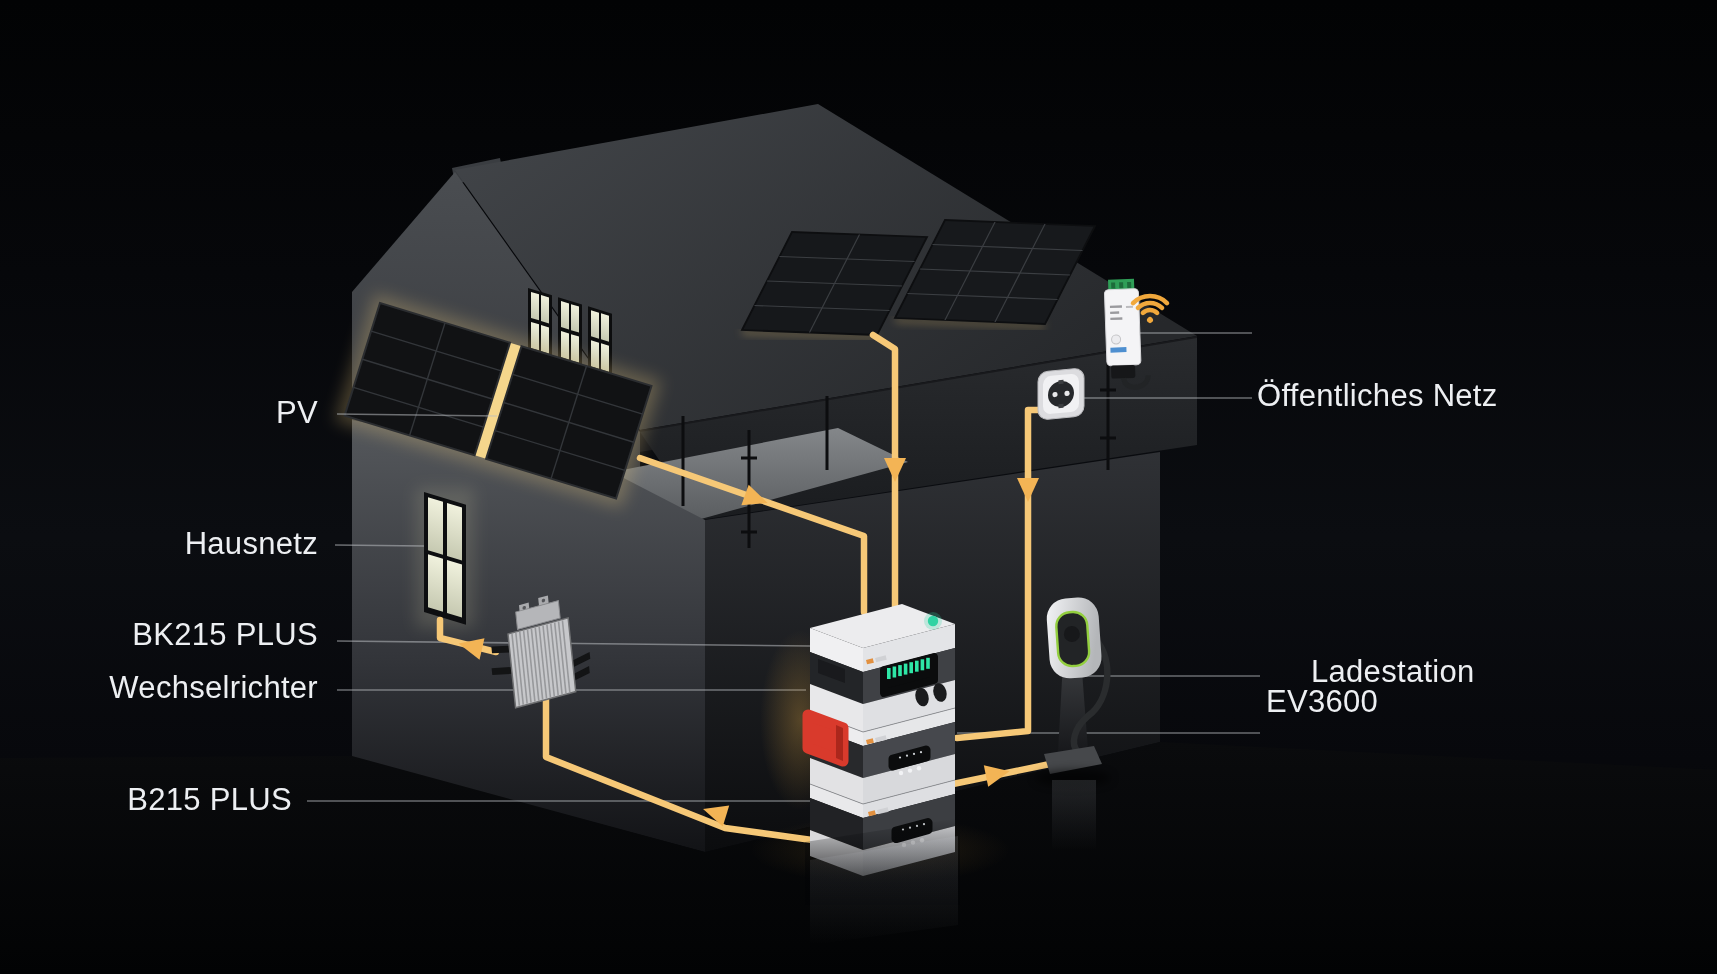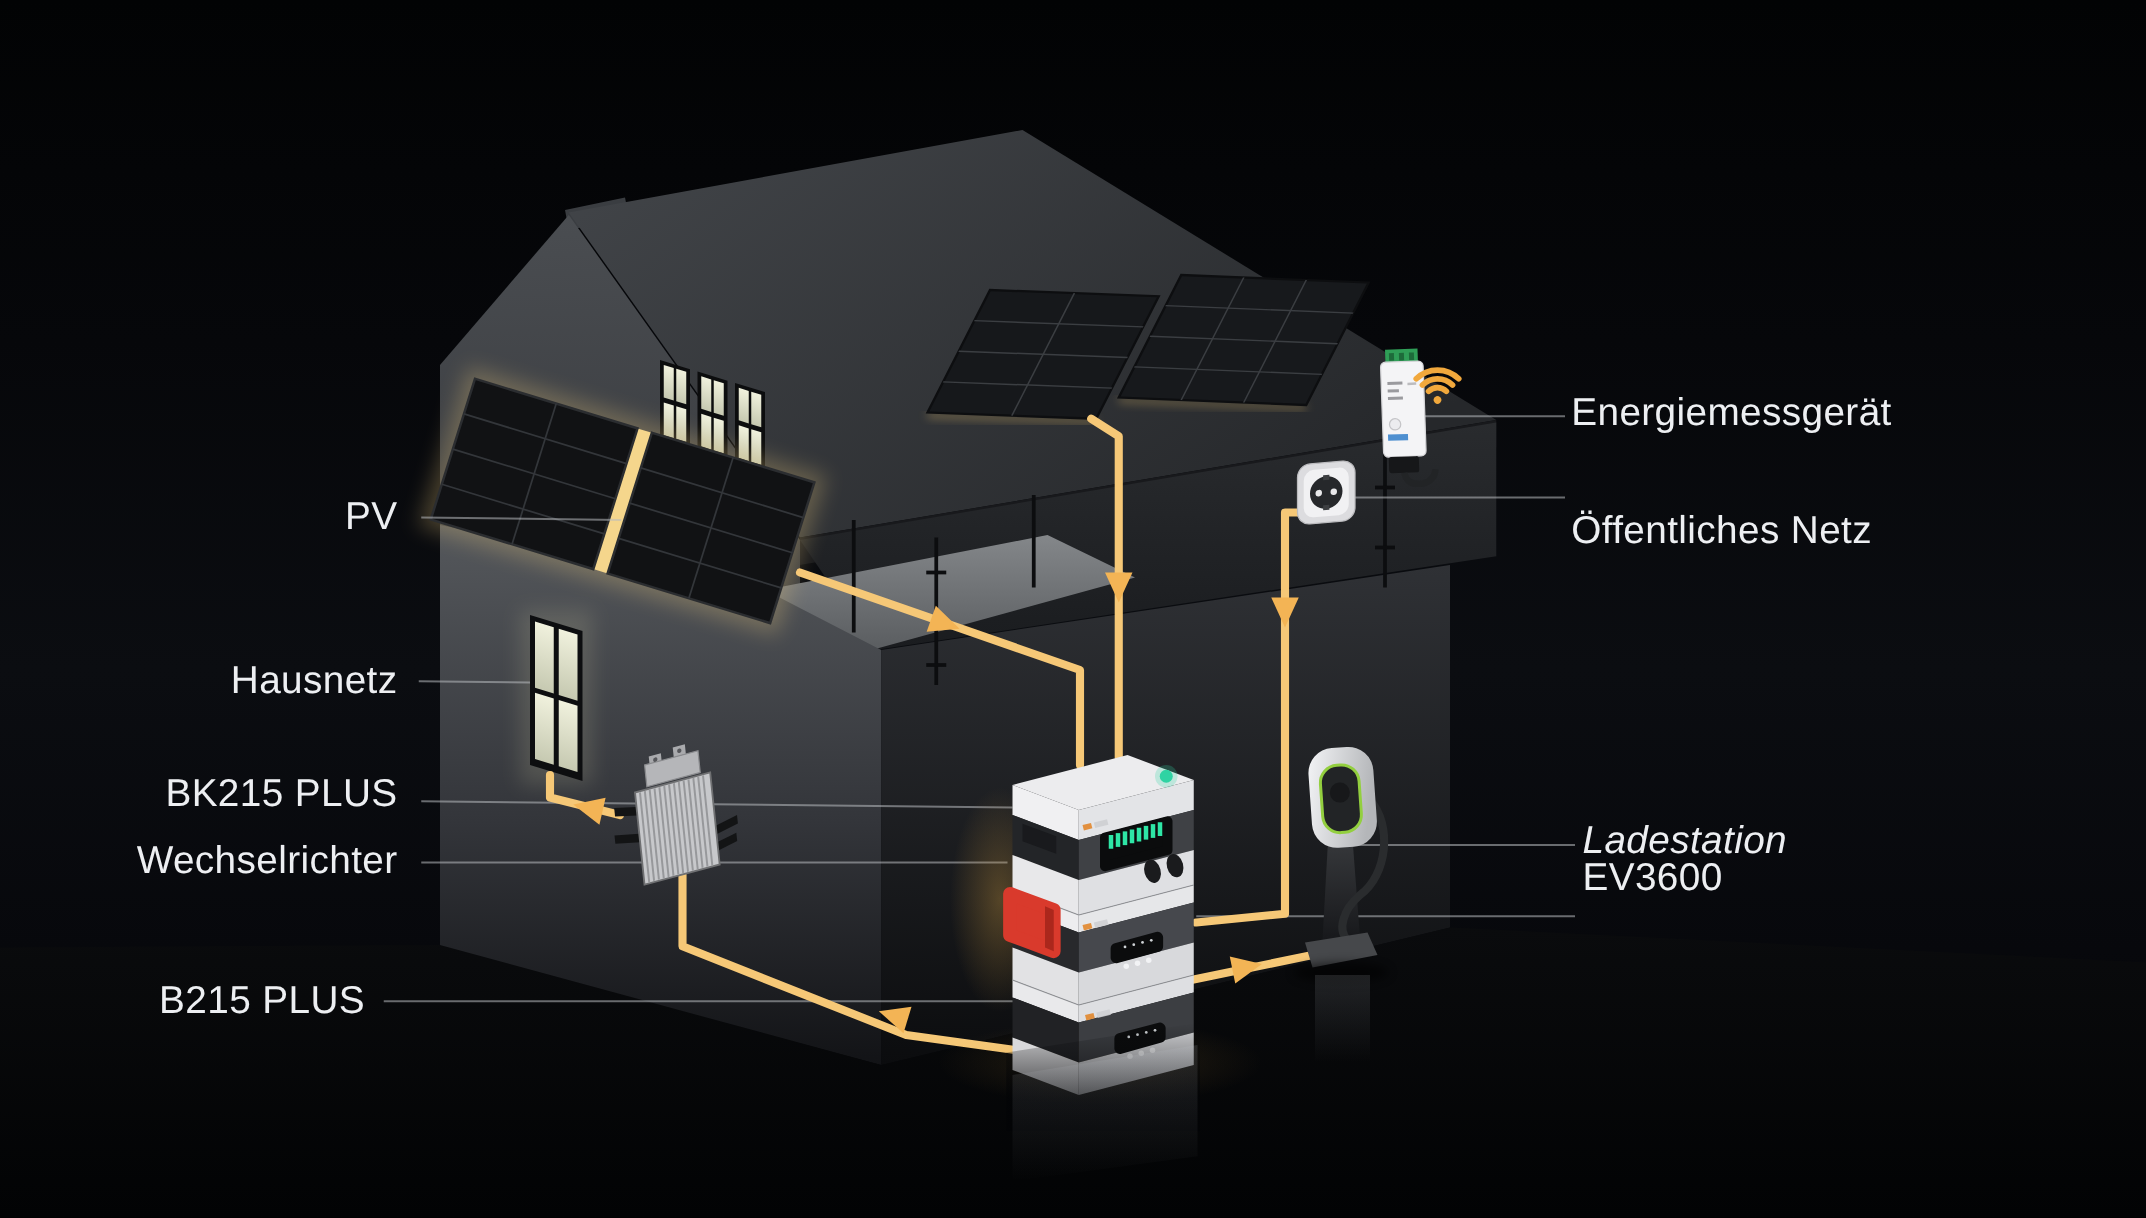--- a/index.html
+++ b/index.html
@@ -13,22 +13,22 @@
     position:absolute;font:400 31px "Liberation Sans",sans-serif;
     color:#edeff2;letter-spacing:.3px;white-space:nowrap;line-height:38px;
   }
   .label.l{text-align:right;width:420px;}
   .lbl-pv{top:394px;left:-102px;}
   .lbl-hausnetz{top:525px;left:-102px;}
   .lbl-bk215{top:616px;left:-102px;}
   .lbl-wr{top:669px;left:-102px;}
   .lbl-b215{top:781px;left:-128px;}
   .lbl-emg{top:311px;left:1257px;}
-  .lbl-netz{top:377px;left:1257px;margin-top:28px;}
-  .lbl-lade{top:653px;left:1266px;font-style:italic;}
+  .lbl-netz{top:377px;left:1257px;}
+  .lbl-lade{top:653px;left:1311px;}
   .lbl-ev{top:683px;left:1266px;}
 </style>
 </head>
 <body>
 
 <div class="stage">
 
 <svg class="scene" viewBox="0 0 1717 974">
   <defs>
     <linearGradient id="roofGrad" x1="0" y1="0" x2="1" y2="0.6">
@@ -404,18 +404,17 @@
     <ellipse cx="1073" cy="778" rx="38" ry="8" fill="#000" opacity="0.55" filter="url(#blur4)"></ellipse>
     <rect x="1052" y="780" width="44" height="70" fill="url(#reflGrad)"></rect>
   </g>
 </svg>
 
 <div class="label l lbl-pv">PV</div>
 <div class="label l lbl-hausnetz">Hausnetz</div>
 <div class="label l lbl-bk215">BK215 PLUS</div>
 <div class="label l lbl-wr">Wechselrichter</div>
 <div class="label l lbl-b215">B215 PLUS</div>
-<div class="label lbl-emg">Energiemessgerät</div>
 <div class="label lbl-netz">Öffentliches Netz</div>
 <div class="label lbl-lade">Ladestation</div>
 <div class="label lbl-ev">EV3600</div>
 
 </div>
 
 </body></html>

